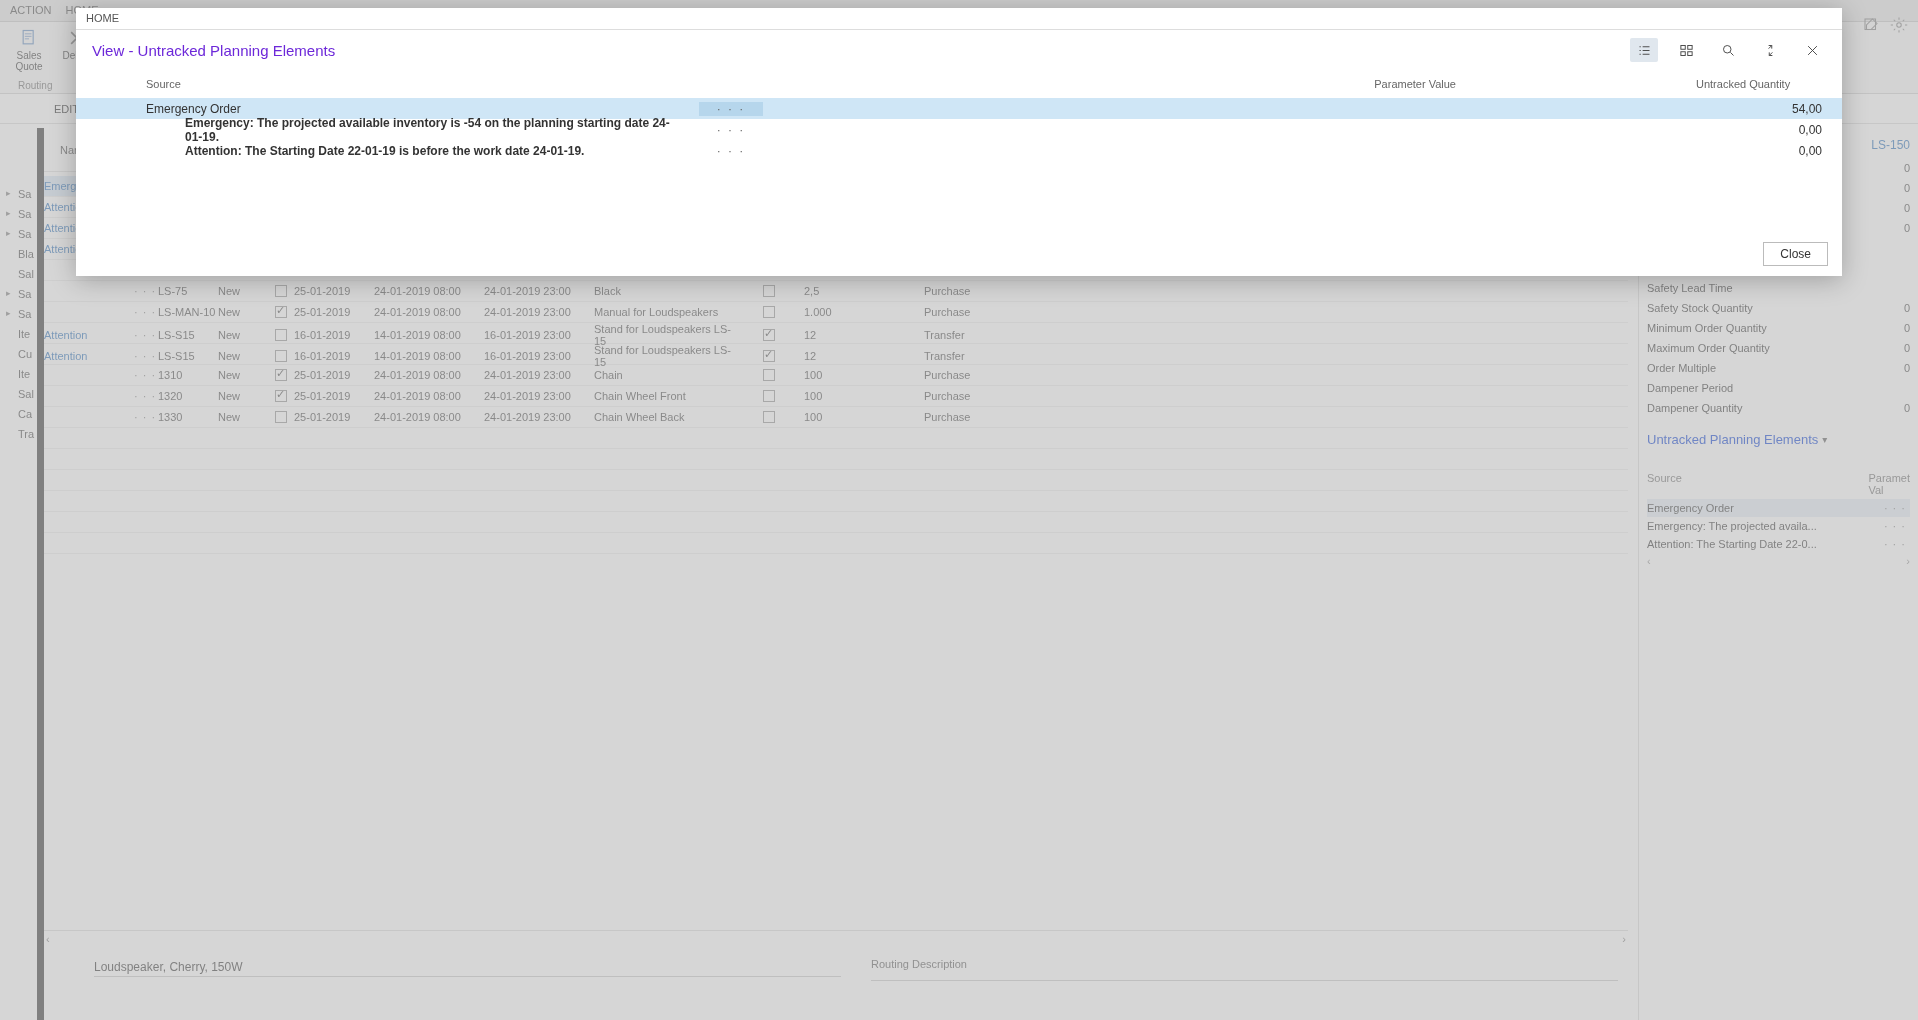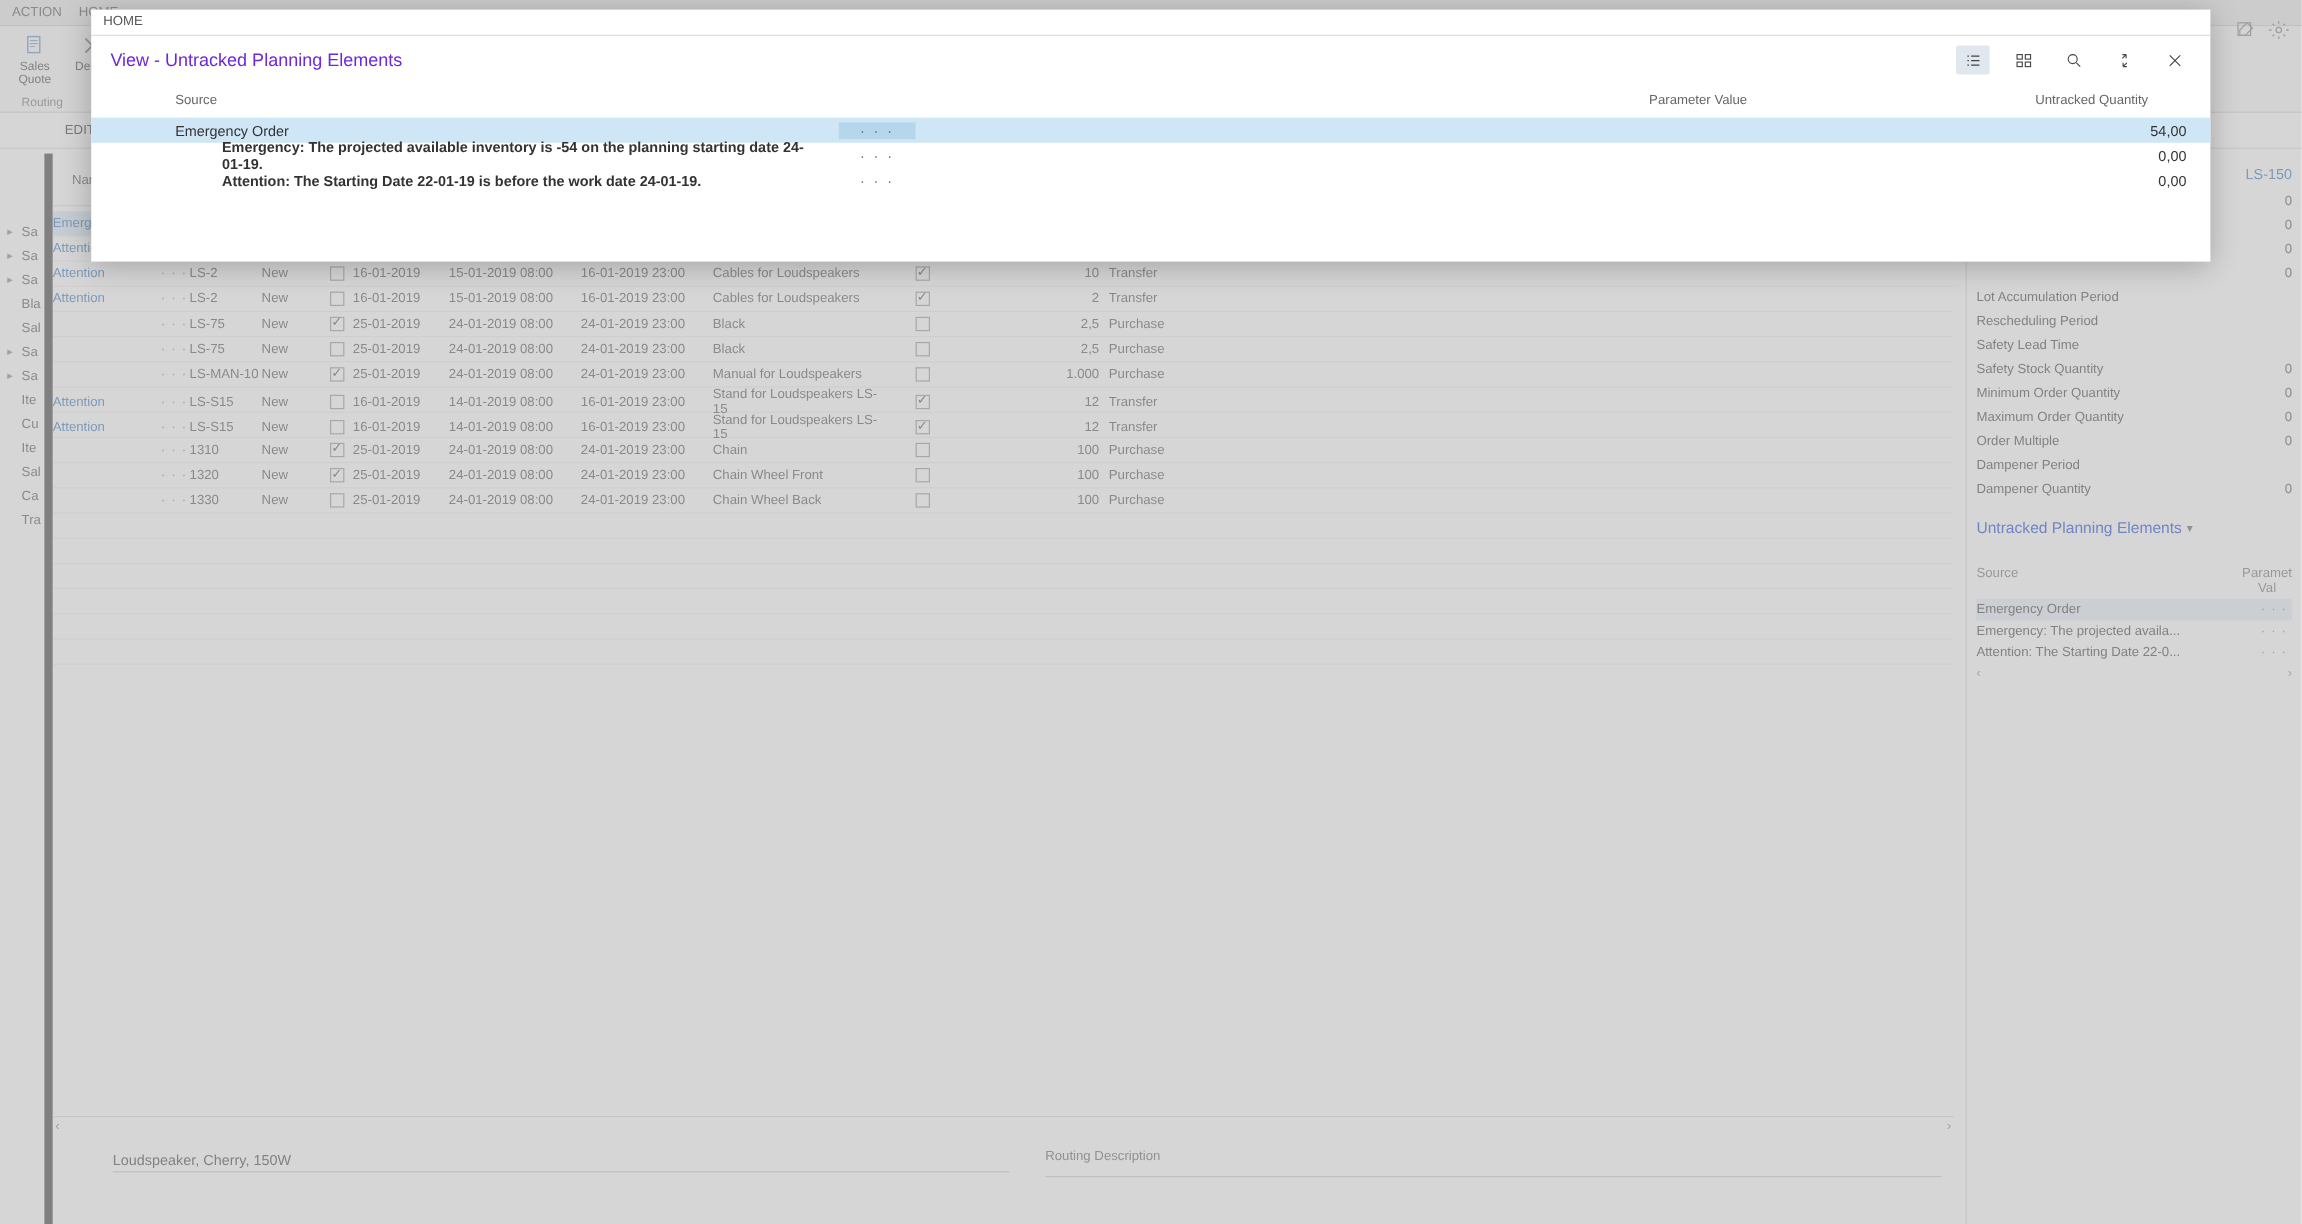--- a/index.html
+++ b/index.html
@@ -69,21 +69,21 @@
 .grid-headers, .grid-row {
   display: grid;
   grid-template-columns: 90px 24px 60px 50px 26px 80px 110px 110px 140px 70px 120px 60px 90px;
   align-items: center;
   height: 21px;
 }
 .grid-row { border-bottom: 1px solid #eee; color: #555; }
 .grid-row.sel { background: #dbe8f5; }
 .grid-row .link { color: #3a7bbf; }
 .grid-row .dots { color: #888; letter-spacing: 1px; }
-.grid-row .num { text-align: right; padding-right: 8px; }
+.grid-row .num { text-align: left; padding-right: 8px; }
 .grid-row .chk { display: flex; justify-content: center; }
 .grid-row .chk span {
   width: 12px; height: 12px; border: 1px solid #999; background: #fff; display: inline-block; position: relative;
 }
 .grid-row .chk .on::after {
   content: "✓"; position: absolute; top: -3px; left: 0; font-size: 11px; color: #555;
 }
 .grid-scrollbar-h {
   position: absolute; left: 0; bottom: 74px; right: 290px; height: 16px;
   border-top: 1px solid #ddd; display: flex; align-items: center; justify-content: space-between;
@@ -638,21 +638,21 @@
         </div>
         <div class="kv">
           <span>Dampener Quantity</span>
           <span class="v">0</span>
         </div>
       </div>
     <div class="section-title">Untracked Planning Elements</div>
     <div class="mini-table">
       <div class="mini-hdr">
         <span>Source</span>
-        <span style="white-space:pre-line;text-align:center">Paramet
+        <span style="white-space:pre-line;text-align:left">Paramet
 Val</span>
       </div>
       <div id="mini-rows">
           <div class="mini-row sel">
             <span>Emergency Order</span>
             <span class="mdots">· · ·</span>
           </div>
           <div class="mini-row">
             <span>Emergency: The projected availa...</span>
             <span class="mdots">· · ·</span>
@@ -732,13 +732,16 @@
         <div class="c-uq">0,00</div>
       </div>
       <div class="modal-row">
         <div class="c-source bold">Attention: The Starting Date 22-01-19 is before the work date 24-01-19.</div>
         <div class="c-dots-wrap">
           <span class="c-dots">· · ·</span>
         </div>
         <div class="c-uq">0,00</div>
       </div>
     </div>
+  <div class="modal-footer">
+    <button>Close</button>
+  </div>
 </div>
 
 </body></html>

